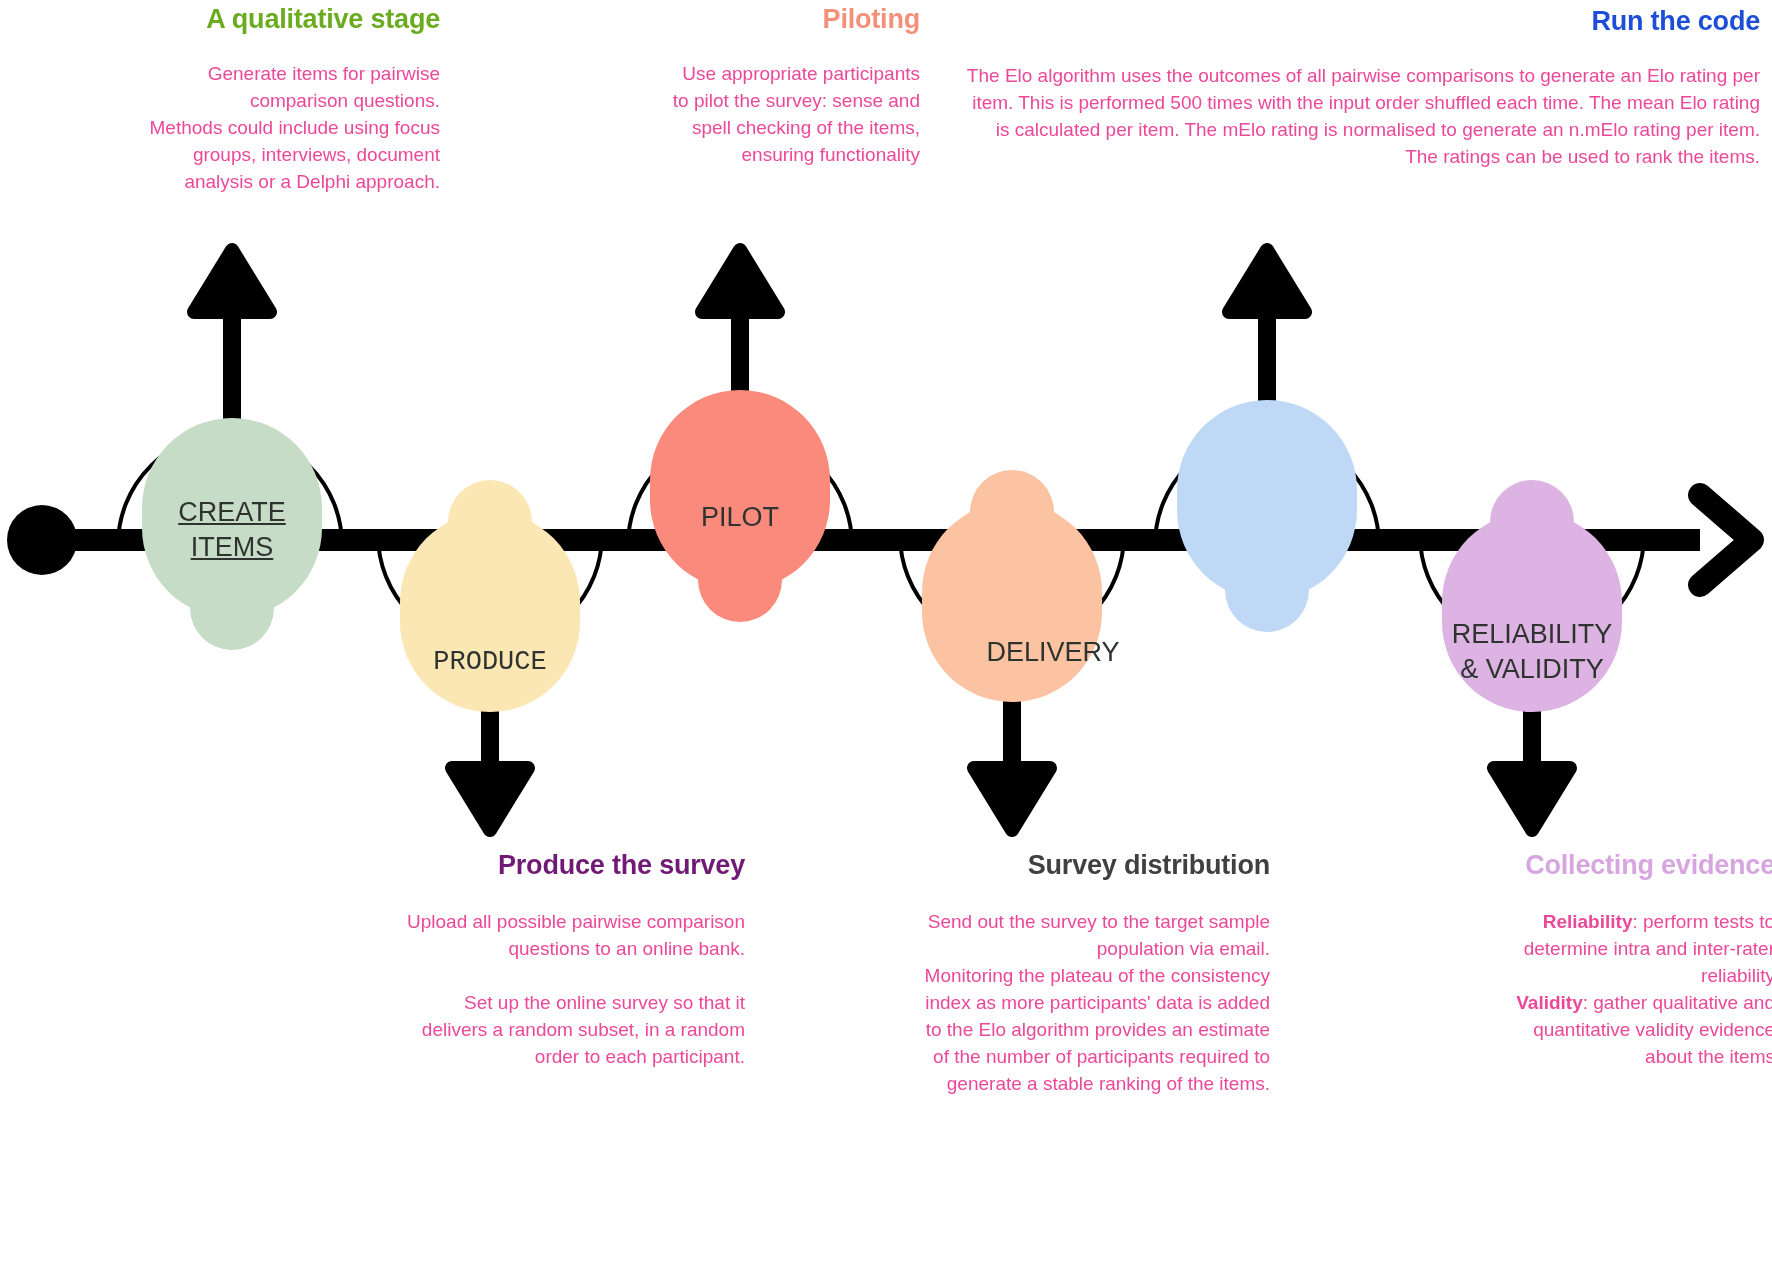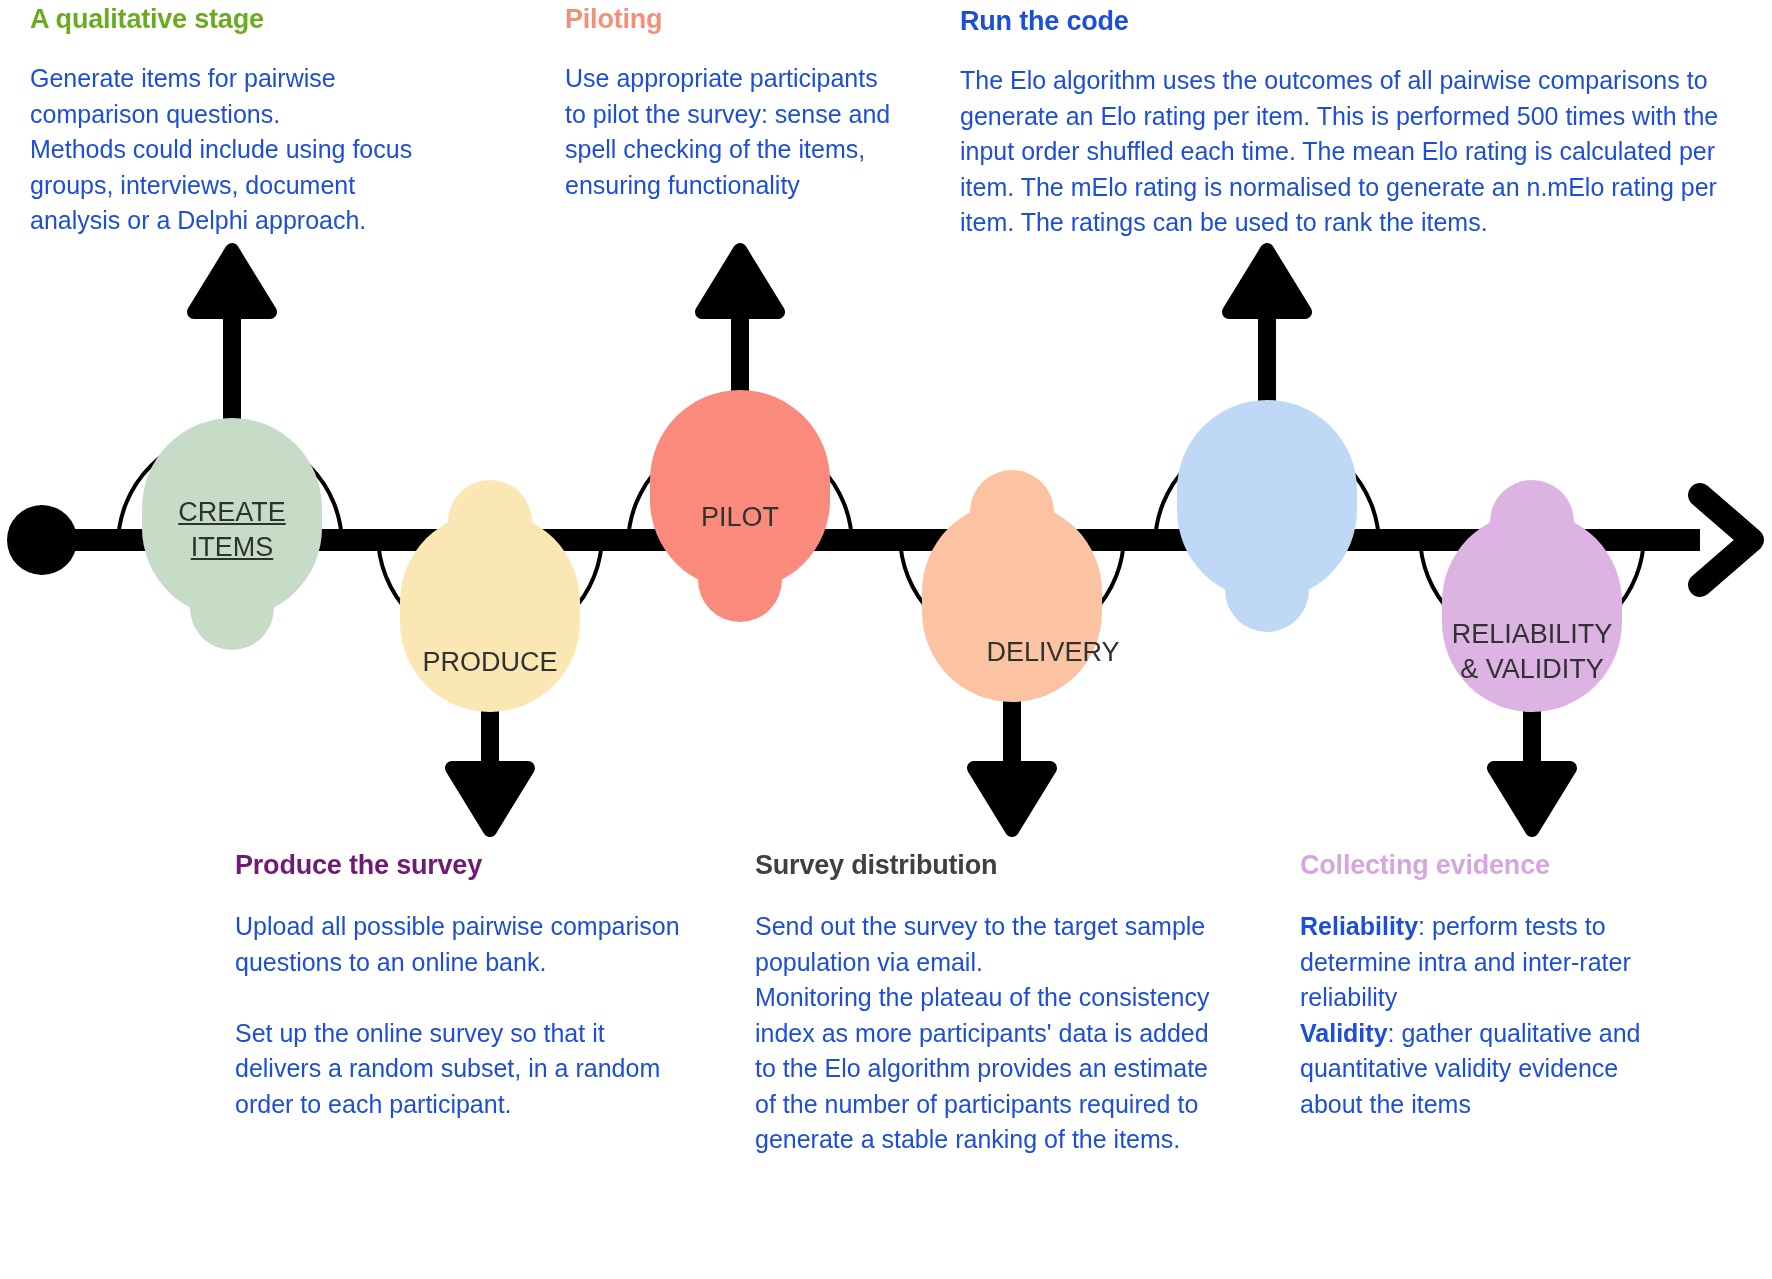--- a/index.html
+++ b/index.html
@@ -22,34 +22,34 @@
     position: absolute;
     left: 0;
     top: 0;
     width: 1772px;
     height: 1279px;
   }
 
   
   .tblock {
     position: absolute;
-    text-align: left;
+    text-align: right;
     color: #3a3a3a;
   }
   .tblock .heading {
     font-weight: bold;
     font-size: 27px;
     line-height: 1.15;
     margin: 0 0 26px 0;
     letter-spacing: -0.2px;
   }
   .tblock .body {
-    font-size: 25px;
+    font-size: 19px;
     line-height: 1.42;
-    color: #1d4ed8;
+    color: #ec4899;
     white-space: pre-line;
   }
   .tblock.below .heading { margin: 0 0 28px 0; }
 
   
   .nodecap {
     position: absolute;
     text-align: center;
     color: #2f3330;
     font-size: 27px;
@@ -129,21 +129,21 @@
     <g>
       <rect x="1442" y="512" width="180" height="200" rx="90" ry="90" fill="#dcb3e2"></rect>
       <rect x="1490" y="480" width="84" height="180" rx="42" ry="42" fill="#dcb3e2"></rect>
     </g>
   </svg>
 
   <div class="nodecap" style="left:92px;  top:495px;  width:280px;text-decoration:underline;">CREATE
 ITEMS</div>
   <div class="nodecap" style="left:600px; top:500px;  width:280px;">PILOT</div>
 
-  <div class="nodecap" style="left:350px; top:645px;  width:280px;">PRODUCE</div>
+  <div class="nodecap" style="left:350px; top:645px;  width:280px;font-family:Liberation Mono, monospace;">PRODUCE</div>
   <div class="nodecap" style="left:913px; top:635px;  width:280px;">DELIVERY</div>
   <div class="nodecap" style="left:1382px;top:617px;  width:300px;">RELIABILITY
 &amp; VALIDITY</div>
 
   <div class="tblock above" style="left:30px; top:4px; width:410px;">
     <div class="heading" style="color:#6aab20;">A qualitative stage</div>
     <div class="body">Generate items for pairwise
 comparison questions.
 Methods could include using focus
 groups, interviews, document

